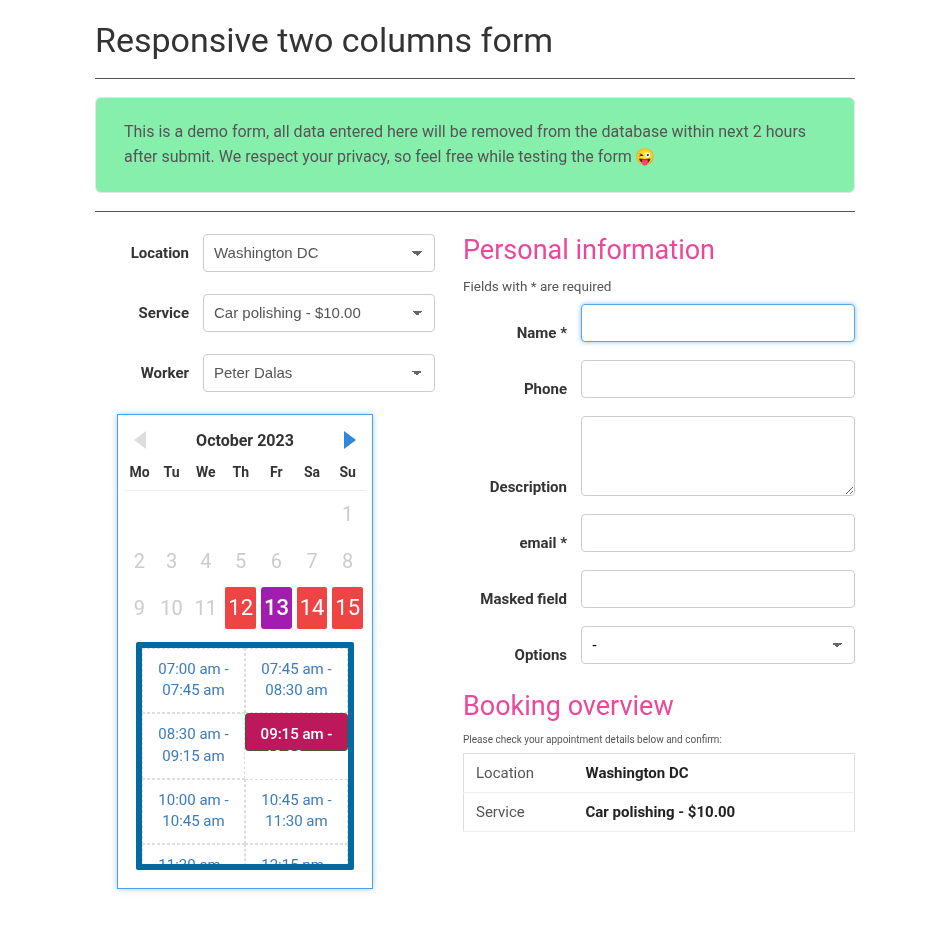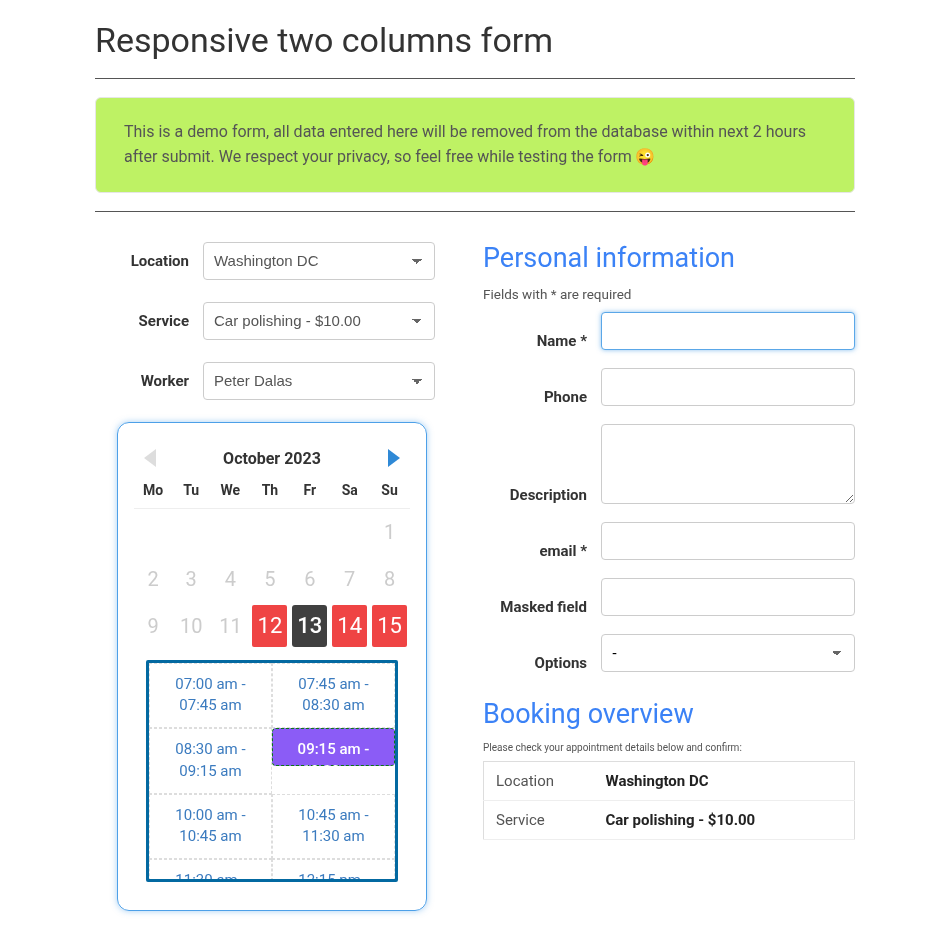--- a/index.html
+++ b/index.html
@@ -1,48 +1,48 @@
 <!DOCTYPE html>
 <html><head>
 <meta charset="utf-8">
 <style>
 * { box-sizing: border-box; margin: 0; padding: 0; }
 body { font-family: -apple-system, BlinkMacSystemFont, "Segoe UI", Roboto, Helvetica, Arial, sans-serif; color: #333; background: #fff; padding: 20px 95px; width: 950px; font-size: 15px; }
 h1.page-title { font-size: 34px; font-weight: 400; color: #333; margin-bottom: 12px; }
 hr { border: 0; border-top: 1px solid #555; margin: 18px 0; }
-.notice { background: #bef264; border: 1px solid #e6e6e6; border-radius: 6px; padding: 22px 28px; font-size: 16px; line-height: 1.55; color: #555; }
-.columns { display: flex; gap: 48px; margin-top: 30px; align-items: flex-start; }
+.notice { background: #86efac; border: 1px solid #e6e6e6; border-radius: 6px; padding: 22px 28px; font-size: 16px; line-height: 1.55; color: #555; }
+.columns { display: flex; gap: 28px; margin-top: 22px; align-items: flex-start; }
 .col-left { width: 340px; flex-shrink: 0; }
 .col-right { flex: 1; }
 
 .frow { display: flex; align-items: center; margin-bottom: 22px; }
 .frow > label { width: 108px; text-align: right; font-weight: 700; color: #333; padding-right: 14px; font-size: 15px; }
 .sel { flex: 1; height: 38px; border: 1px solid #ccc; border-radius: 4px; background: #fff; padding: 0 10px; font-size: 15px; color: #555; appearance: none; background-image: linear-gradient(45deg, transparent 50%, #666 50%), linear-gradient(135deg, #666 50%, transparent 50%); background-position: calc(100% - 17px) 16px, calc(100% - 12px) 16px; background-size: 5px 5px, 5px 5px; background-repeat: no-repeat; }
 
-.cal-box { border: 1px solid #4da0e8; border-radius: 12px; box-shadow: 0 0 6px rgba(77,160,232,0.5); padding: 16px; margin-left: 22px; width: 310px; }
+.cal-box { border: 1px solid #4da0e8; border-radius: 0; box-shadow: 0 0 6px rgba(77,160,232,0.5); padding: 6px; margin-left: 22px; width: 256px; }
 .cal-head { display: flex; align-items: center; justify-content: space-between; padding: 10px 10px 6px; }
 .cal-head-title { font-weight: 700; font-size: 16px; }
 .chev { width: 0; height: 0; display: inline-block; }
 .chev.left { border-top: 9px solid transparent; border-bottom: 9px solid transparent; border-right: 12px solid #ddd; }
 .chev.right { border-top: 9px solid transparent; border-bottom: 9px solid transparent; border-left: 12px solid #2f89d6; cursor: pointer; }
 .cal-table { width: 100%; border-collapse: collapse; }
 .cal-table th { font-weight: 700; font-size: 14px; color: #333; padding: 8px 0 10px; border-bottom: 1px solid #eee; }
 .cal-table td { text-align: center; vertical-align: middle; height: 46px; width: 44px; font-size: 20px; color: #ccc; border: 1px solid transparent; }
 .cell-inner { margin: 2px; height: 42px; display:flex; align-items:center; justify-content:center; border-radius:2px; }
 td.avail .cell-inner { background: #ef4444; color: #fff; font-size: 22px; }
-td.selected .cell-inner { background: #404040; color: #fff; font-size: 22px; font-weight: 500; border-radius: 3px; }
+td.selected .cell-inner { background: #a21caf; color: #fff; font-size: 22px; font-weight: 500; border-radius: 3px; }
 
 .slots-wrap { margin: 10px 12px 12px; }
-.slots { width: 100%; border: 3px solid #0369a1; border-radius: 2px; }
+.slots { width: 100%; border: 6px solid #0369a1; border-radius: 2px; }
 .slot-row { display:flex; }
 .slot { flex:1; padding: 10px 4px; text-align:center; font-size: 15px; line-height:1.45; color: #3b7bbf; border: 1px dashed #ddd; cursor:pointer; white-space: pre-line; }
-.slot.sel { background: #8b5cf6; color: #fff; border: 1px dashed #0a7a12; font-weight:500;}
+.slot.sel { background: #be185d; color: #fff; border: 1px dashed #0a7a12; font-weight:500;}
 .slot-row.partial { max-height: 20px; overflow:hidden; }
 
-h2.sec-title { font-size: 27px; font-weight: 400; color: #3b82f6; margin-bottom: 12px; }
+h2.sec-title { font-size: 27px; font-weight: 400; color: #ec4899; margin-bottom: 12px; }
 .hint { font-size: 13.5px; color: #555; margin-bottom: 10px; }
 .pf-row { display:flex; align-items: flex-end; margin-bottom: 18px; }
 .pf-row > label { width: 118px; text-align:right; font-weight:700; padding-right: 14px; padding-top: 9px; font-size:15px;}
 .pf-row > input[type=text], .pf-row > select { flex:1; height: 38px; border:1px solid #ccc; border-radius:4px; padding: 0 10px; font-size:15px; background:#fff;}
 .pf-row > select { appearance:none; background-image: linear-gradient(45deg, transparent 50%, #666 50%), linear-gradient(135deg, #666 50%, transparent 50%); background-position: calc(100% - 17px) 16px, calc(100% - 12px) 16px; background-size: 5px 5px, 5px 5px; background-repeat: no-repeat;}
 .pf-row > textarea { flex:1; height: 80px; border:1px solid #ccc; border-radius:4px; padding: 8px 10px; font-size:15px; font-family:inherit; resize: both;}
 .focus-glow { border-color: #5aa7e8 !important; box-shadow: 0 0 5px rgba(90,167,232,0.7); outline:none;}
 
 .ov-tbl { width:100%; border:1px solid #ddd; border-collapse:collapse; font-size:15px;}
 .ov-tbl td { padding: 10px 12px; border-bottom:1px solid #eee;}

